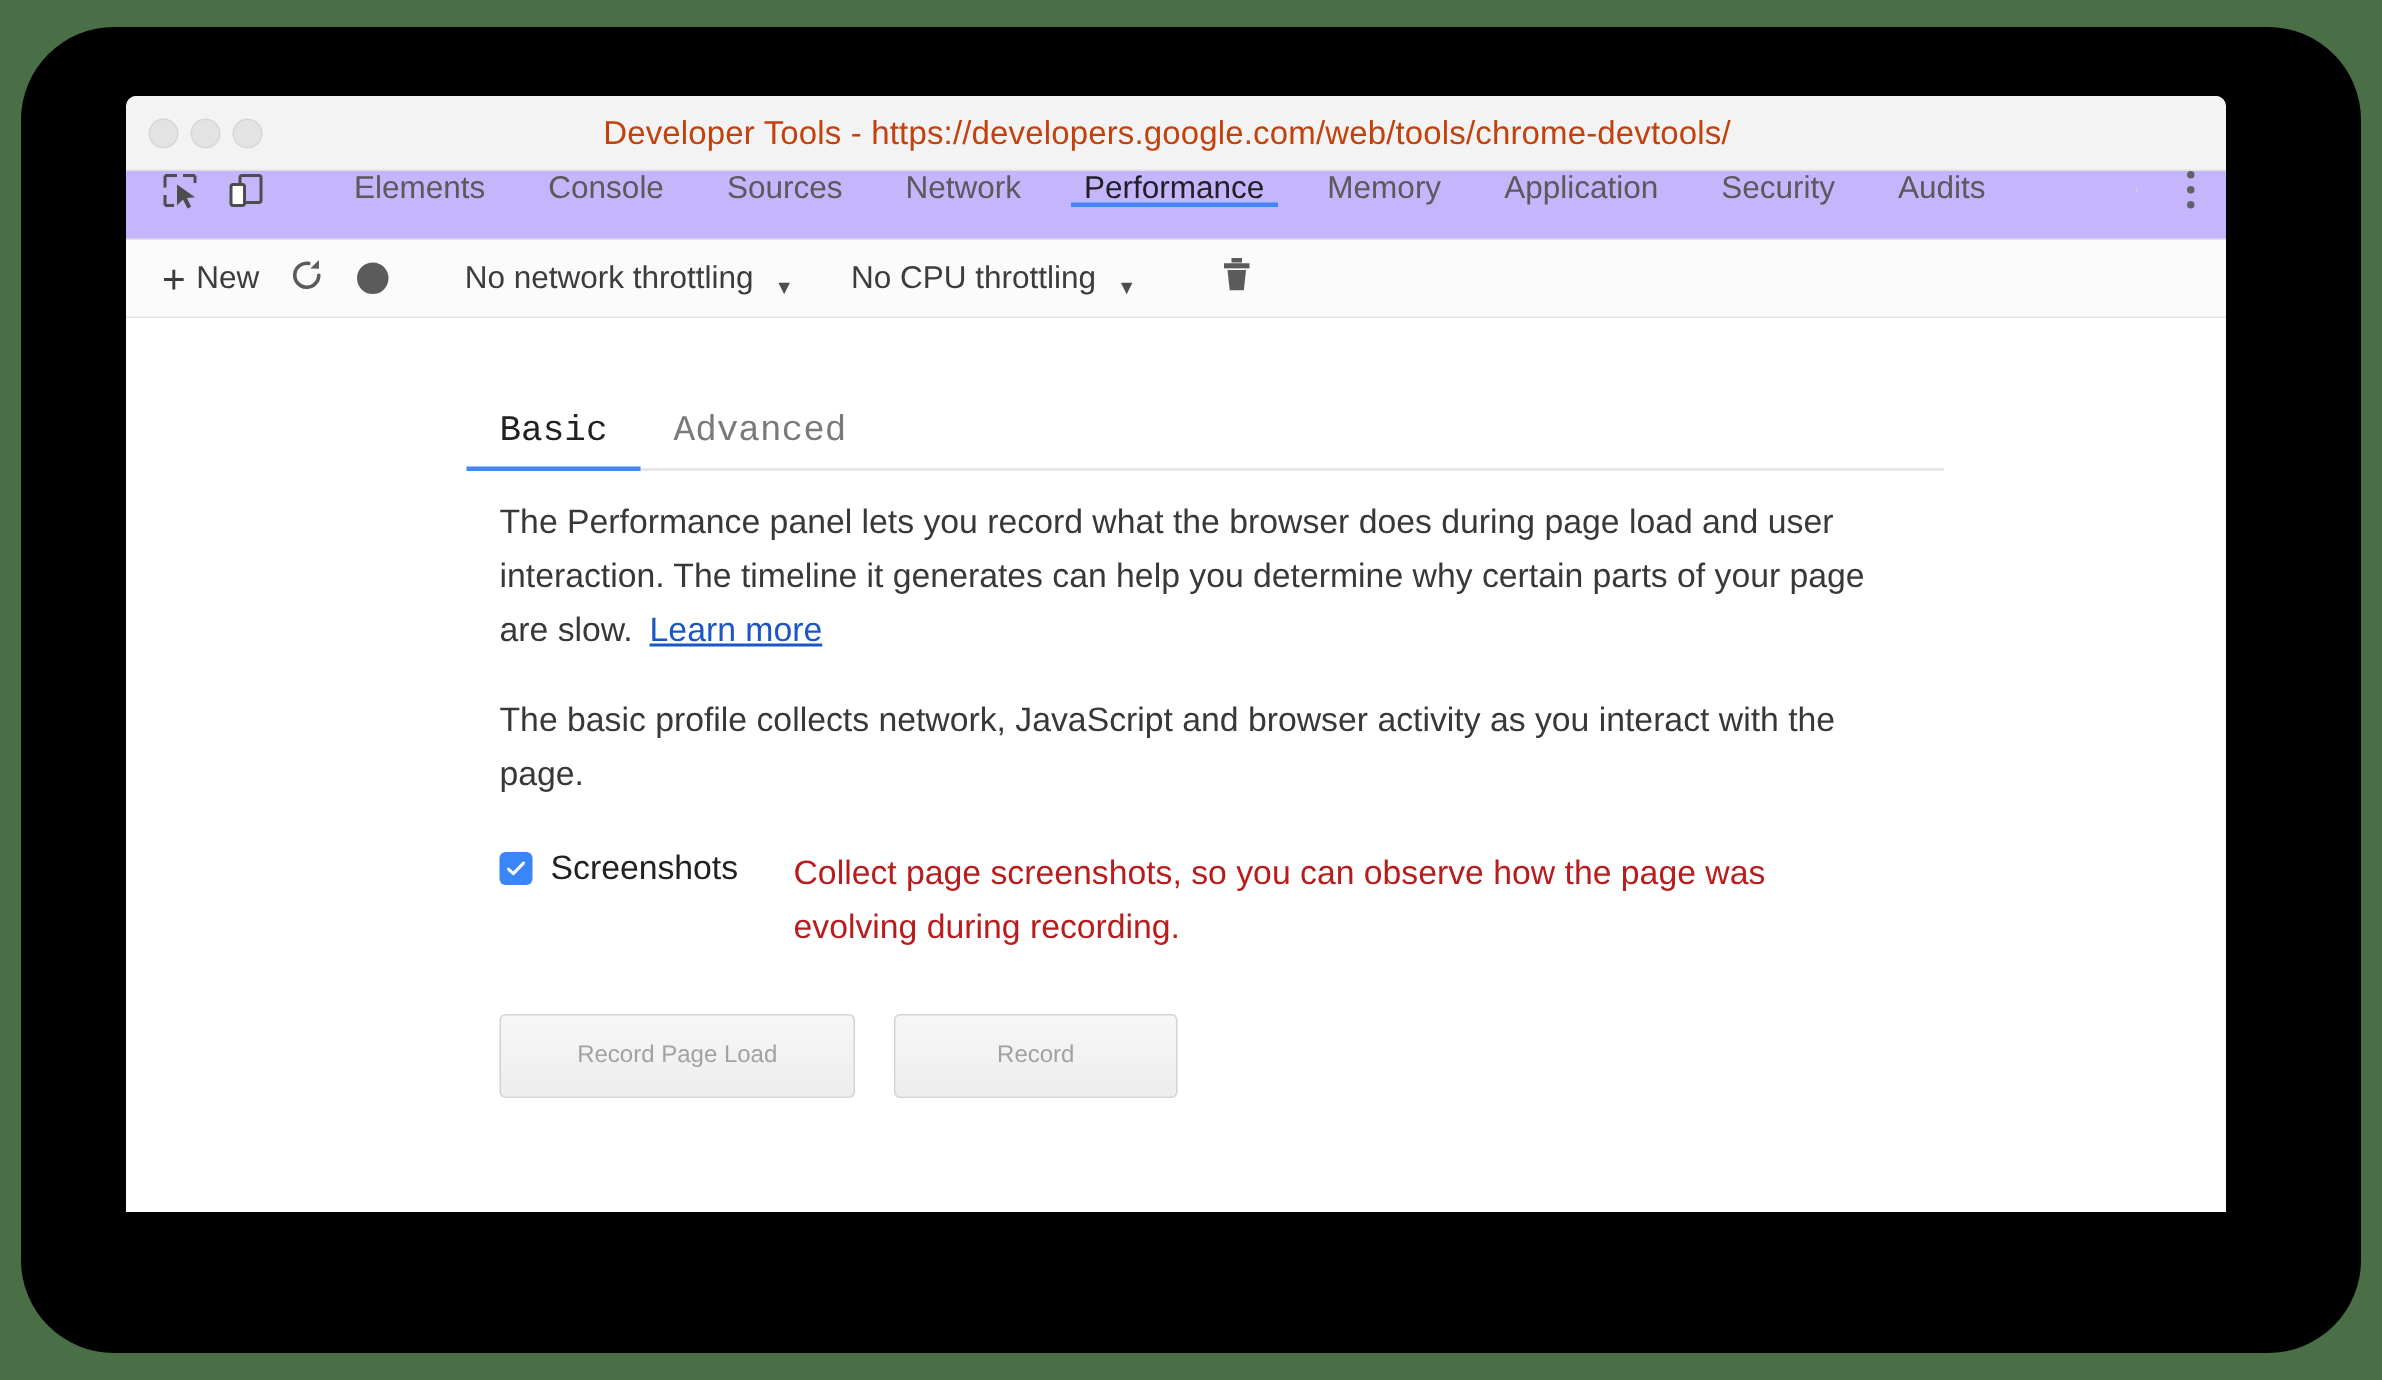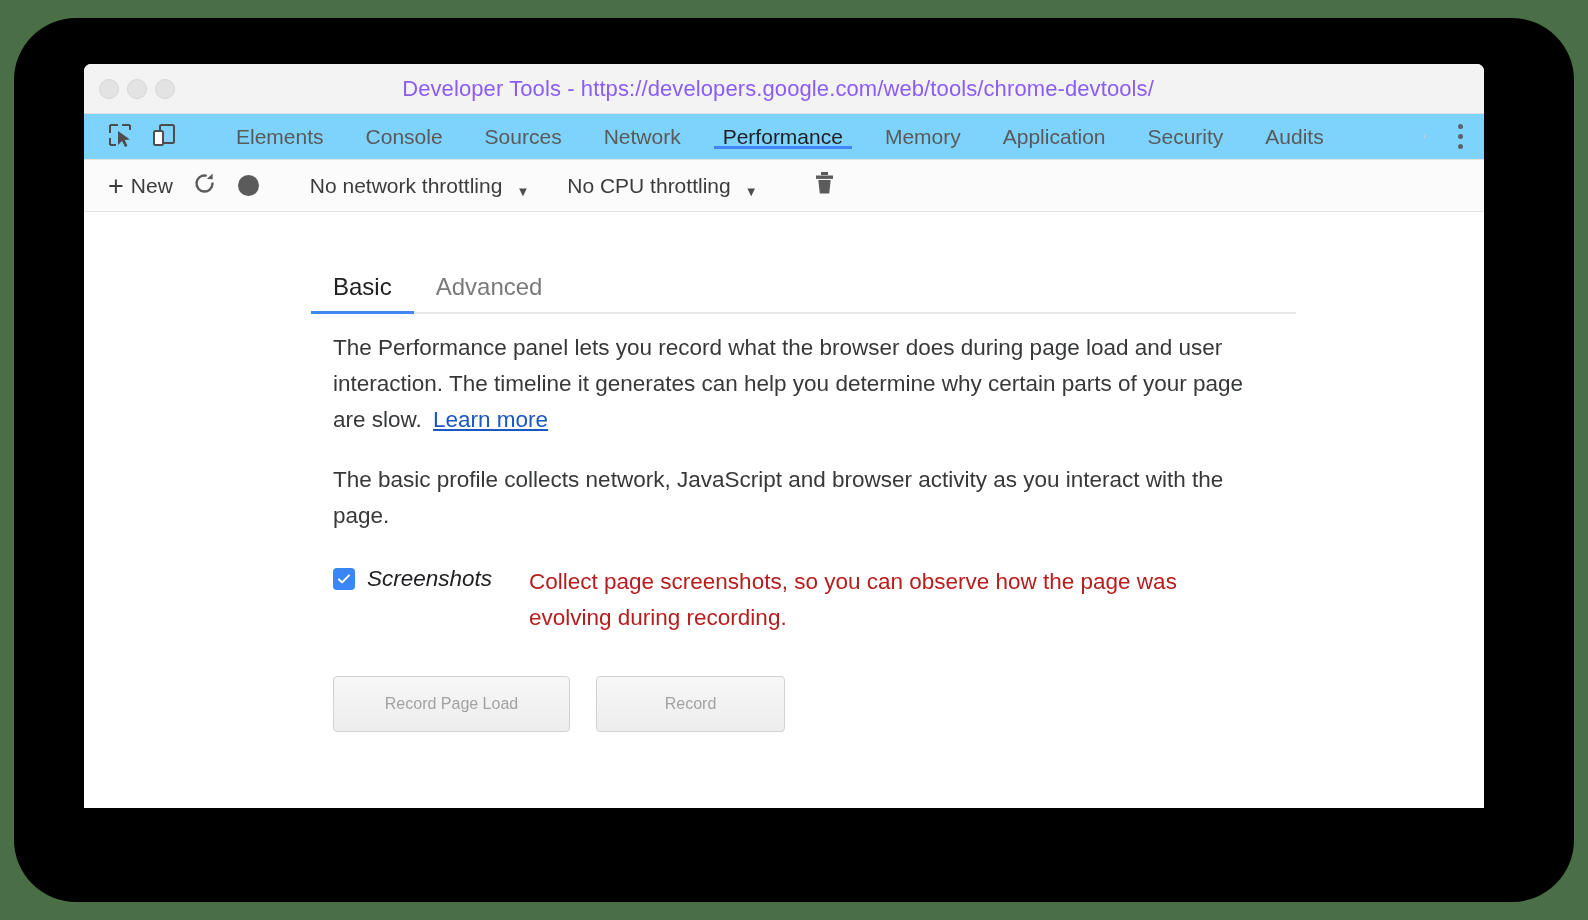--- a/index.html
+++ b/index.html
@@ -65,33 +65,33 @@
   }
 
   #window-title {
     position: absolute;
     left: 0;
     right: 12px;
     top: 50%;
     transform: translateY(-50%);
     text-align: center;
     font-size: 22px;
-    color: #8b5cf6;
+    color: #c2410c;
     letter-spacing: 0.1px;
     white-space: nowrap;
   }
 
   
   #tab-bar {
     position: relative;
     height: 46px;
-    background: #7dd3fc;
+    background: #c4b5fd;
     border-bottom: 1px solid #e4e4e4;
     display: flex;
-    align-items: center;
+    align-items: flex-start;
   }
 
   .tool-icon-btn {
     width: 44px;
     display: flex;
     align-items: center;
     justify-content: center;
   }
   #inspect-icon-btn { margin-left: 14px; }
 
@@ -234,20 +234,21 @@
     height: 44px;
   }
 
   .view-tab {
     position: relative;
     font-size: 24px;
     color: #7a7a7a;
     padding: 0 22px 11px 22px;
     white-space: nowrap;
     cursor: default;
+    font-family: Liberation Mono, monospace;
   }
   .view-tab:first-child { padding-left: 22px; }
 
   .view-tab.active { color: #202124; }
 
   .view-tab.active::after {
     content: "";
     position: absolute;
     left: 0;
     right: 0;
@@ -281,21 +282,20 @@
     align-items: flex-start;
   }
 
   #screenshots-label-wrap {
     display: flex;
     align-items: center;
     gap: 12px;
     padding-top: 2px;
     width: 196px;
     flex: 0 0 196px;
-    font-style: italic;
   }
 
   #screenshots-checkbox {
     width: 22px;
     height: 22px;
     border-radius: 4px;
     background: #3b86f7;
     display: flex;
     align-items: center;
     justify-content: center;

